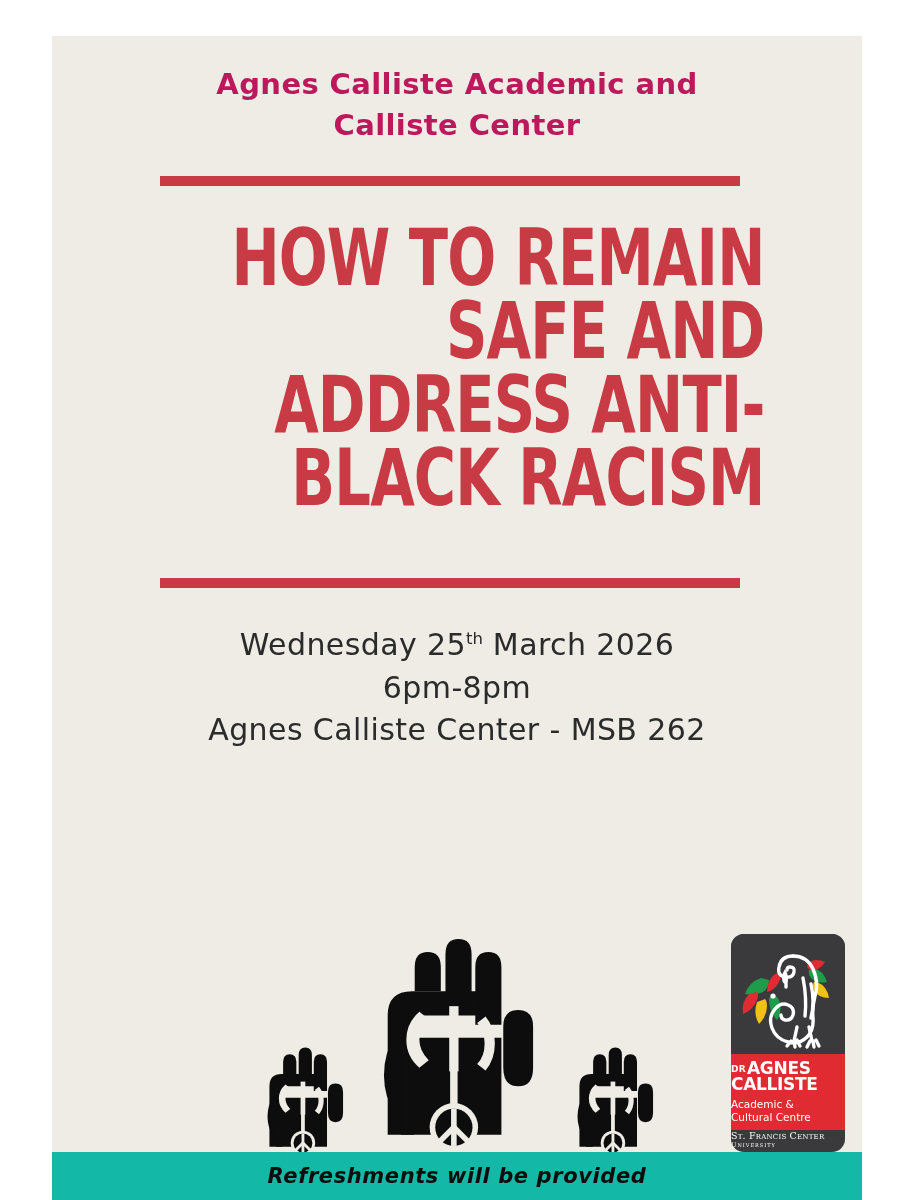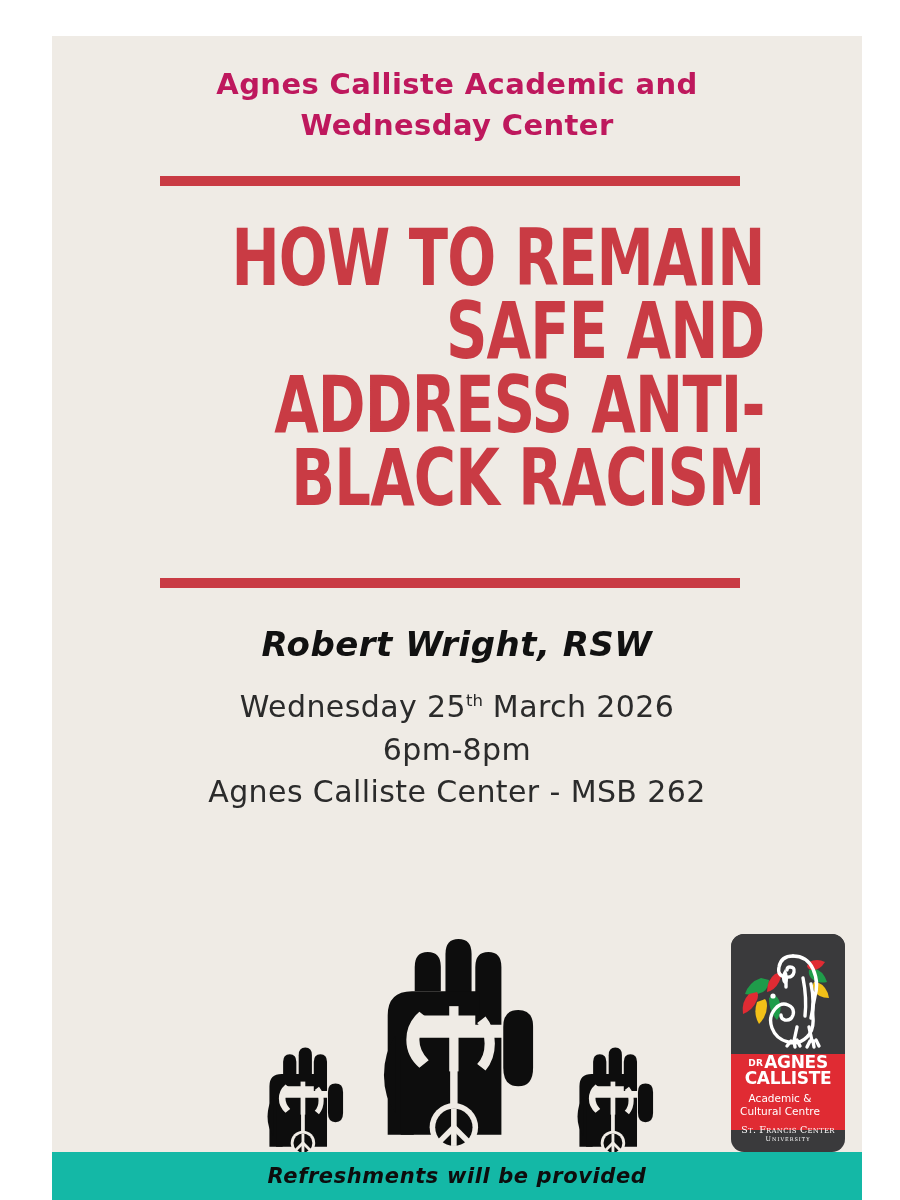--- a/index.html
+++ b/index.html
@@ -140,22 +140,21 @@
     position: relative;
     width: 100%;
     height: 120px;
     background: #3a3a3c;
   }
   #logo-bottom {
     position: relative;
     width: 100%;
     height: 76px;
     background: #e02b33;
-    text-align: center;
-    padding-top: 0;
+    padding-top: 6px;
     box-sizing: border-box;
   }
   .logo-name {
     color: #ffffff;
     font-family: "DejaVu Sans", sans-serif;
     font-weight: bold;
     line-height: 1.0;
     margin: 0;
   }
   .logo-dr {
@@ -212,36 +211,35 @@
     margin: 0;
   }
 </style>
 </head>
 <body>
 
 <div id="poster">
 
   <div id="header-block">
     <div class="org-title">Agnes Calliste Academic and</div>
-    <div class="org-title">Wednesday Center</div>
+    <div class="org-title">Calliste Center</div>
   </div>
 
   <div class="rule" id="rule-top"></div>
 
   <div id="title-block">
     <div class="headline">HOW TO REMAIN</div>
     <div class="headline">SAFE AND</div>
     <div class="headline">ADDRESS ANTI-</div>
     <div class="headline">BLACK RACISM</div>
   </div>
 
   <div class="rule" id="rule-bottom"></div>
 
   <div id="details-block">
-    <div class="speaker">Robert Wright, RSW</div>
     <div class="detail-line"><span>Wednesday 25</span><sup>th</sup><span> March 2026</span></div>
     <div class="detail-line">6pm-8pm</div>
     <div class="detail-line">Agnes Calliste Center - MSB 262</div>
   </div>
 
   <div id="art-layer">
 
     <svg class="fist" id="fist-left" viewBox="0 0 190 250" aria-hidden="true">
       <g fill="#0d0d0d">
         <path d="M55 44 q0-16 14-16 q14 0 14 16 l0 26 l-28 0 z"></path>

